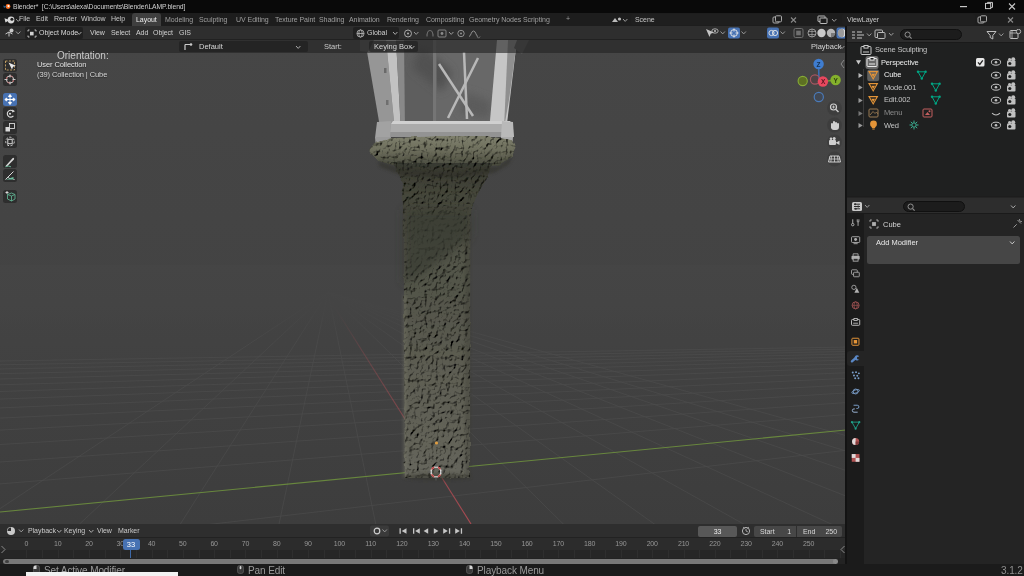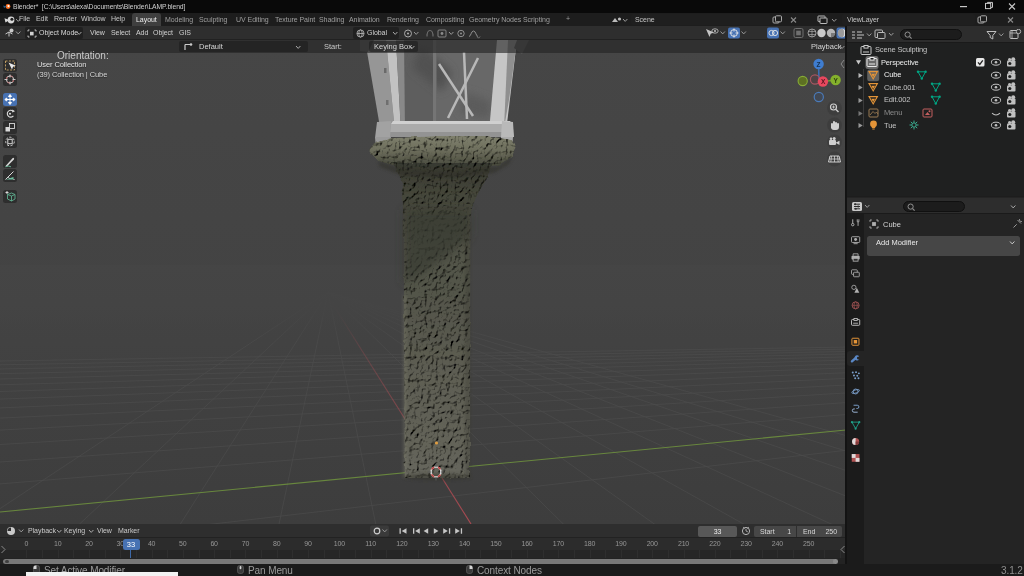--- a/index.html
+++ b/index.html
@@ -641,21 +641,21 @@
           <path d="M85 2.8 h7.6 l-3.8 6.8 z" fill="none" stroke="#00a583" stroke-width="1"></path>
           <circle cx="85" cy="2.8" r="1.2" fill="#00a583"></circle>
           <circle cx="92.6" cy="2.8" r="1.2" fill="#00a583"></circle>
           <circle cx="88.8" cy="9.6" r="1.2" fill="#00a583"></circle>
           <ellipse cx="149" cy="6.2" rx="4.6" ry="3" fill="none" stroke="#c0c0c0" stroke-width="1"></ellipse>
           <circle cx="149" cy="6.2" r="1.3" fill="#c0c0c0"></circle>
           <rect x="160" y="4.5" width="8.5" height="6" rx="1" fill="#c0c0c0"></rect>
           <circle cx="162.6" cy="3.5" r="1.6" fill="#c0c0c0"></circle>
           <circle cx="166.2" cy="3.3" r="2" fill="#c0c0c0"></circle>
           <circle cx="162.8" cy="7.5" r="1.6" fill="#1f2020"></circle>
-        </svg><div class="abs" style="left:37px;top:1.5px">Cube.001</div></div>
+        </svg><div class="abs" style="left:37px;top:1.5px">Mode.001</div></div>
 <div class="orow" style="top:67.9px"><svg width="177" height="13" viewBox="0 0 177 13">
           <path d="M11.5 4 l4.2 2.5 l-4.2 2.5 z" fill="#9a9a9a"></path>
           <path d="M22 2.6 h8.4 l-4.2 7.4 z" fill="none" stroke="#e59538" stroke-width="1.1"></path>
           <path d="M24.3 4.7 h3.8 l-1.9 3.2 z" fill="#e59538"></path>
           <path d="M85 2.8 h7.6 l-3.8 6.8 z" fill="none" stroke="#00a583" stroke-width="1"></path>
           <circle cx="85" cy="2.8" r="1.2" fill="#00a583"></circle>
           <circle cx="92.6" cy="2.8" r="1.2" fill="#00a583"></circle>
           <circle cx="88.8" cy="9.6" r="1.2" fill="#00a583"></circle>
           <ellipse cx="149" cy="6.2" rx="4.6" ry="3" fill="none" stroke="#c0c0c0" stroke-width="1"></ellipse>
           <circle cx="149" cy="6.2" r="1.3" fill="#c0c0c0"></circle>
@@ -684,21 +684,21 @@
           <circle cx="67" cy="6" r="2.2" fill="none" stroke="#3dbc9c" stroke-width="1"></circle>
           <g stroke="#3dbc9c" stroke-width="0.9">
             <path d="M67 1.5 v1.8 M67 8.7 v1.8 M62.5 6 h1.8 M69.7 6 h1.8 M63.8 2.8 l1.3 1.3 M68.9 7.9 l1.3 1.3 M70.2 2.8 l-1.3 1.3 M65.1 7.9 l-1.3 1.3"></path>
           </g>
           <ellipse cx="149" cy="6.2" rx="4.6" ry="3" fill="none" stroke="#c0c0c0" stroke-width="1"></ellipse>
           <circle cx="149" cy="6.2" r="1.3" fill="#c0c0c0"></circle>
           <rect x="160" y="4.5" width="8.5" height="6" rx="1" fill="#c0c0c0"></rect>
           <circle cx="162.6" cy="3.5" r="1.6" fill="#c0c0c0"></circle>
           <circle cx="166.2" cy="3.3" r="2" fill="#c0c0c0"></circle>
           <circle cx="162.8" cy="7.5" r="1.6" fill="#1f2020"></circle>
-        </svg><div class="abs" style="left:37px;top:1.5px">Tue</div></div>
+        </svg><div class="abs" style="left:37px;top:1.5px">Wed</div></div>
 </div>
 <div id="props" class="abs">
 <div id="proph">
 <svg class="abs" style="left:4px;top:3px" width="24" height="11" viewBox="0 0 24 11">
           <rect x="1" y="1" width="10" height="9" rx="1.5" fill="#c9c9c9"></rect>
           <path d="M3 3.2 h6 M3 5.5 h6 M3 7.8 h6" stroke="#2d2d2d" stroke-width="1"></path>
           <circle cx="4.2" cy="3.2" r="1" fill="#2d2d2d"></circle>
           <circle cx="7.2" cy="5.5" r="1" fill="#2d2d2d"></circle>
           <circle cx="4.8" cy="7.8" r="1" fill="#2d2d2d"></circle>
           <path d="M14 4 l2.2 2.4 l2.2 -2.4" stroke="#999" stroke-width="1" fill="none"></path>
@@ -792,39 +792,39 @@
         </g>
       </svg>
 <svg class="abs" style="left:22px;top:22px" width="10" height="10" viewBox="0 0 10 10">
         <path d="M1 2.8 v-1.8 h1.8 M7.2 1 h1.8 v1.8 M9 7.2 v1.8 h-1.8 M2.8 9 h-1.8 v-1.8" stroke="#b0b0b0" stroke-width="0.9" fill="none"></path>
         <rect x="3.1" y="3.1" width="3.8" height="3.8" fill="#b0b0b0"></rect>
       </svg>
 <div class="abs" style="left:36px;top:23px;font-size:7.5px;color:#d6d6d6">Cube</div>
 <svg class="abs" style="left:165px;top:22px" width="10" height="10" viewBox="0 0 10 10">
         <path d="M5.5 1 l3.5 3.5 M7.8 1.8 a1.8 1.8 0 1 1 0.4 0.4 z M1.5 8.5 l3.2 -3.2" stroke="#9a9a9a" stroke-width="1" fill="none"></path>
       </svg>
-<div class="abs" style="left:20px;top:39px;width:153px;height:20px;background:#464646;border-radius:2.5px;font-size:7.5px;color:#e8e8e8">
+<div class="abs" style="left:20px;top:39px;width:153px;height:28px;background:#464646;border-radius:2.5px;font-size:7.5px;color:#e8e8e8">
         <span style="position:absolute;left:9px;top:1.5px">Add Modifier</span>
       </div>
 <svg class="abs" style="left:162px;top:43px" width="9" height="8">
         <path d="M1 1.5 l2.2 2.4 l2.2 -2.4" stroke="#ccc" stroke-width="1" fill="none"></path>
       </svg>
 </div>
 <div id="status" class="abs">
 <svg class="abs" style="left:33px;top:0.5px" width="7" height="9" viewBox="0 0 8 10">
         <rect x="0.5" y="0.5" width="7" height="9" rx="2.4" fill="#3a3a3a" stroke="#6a6a6a" stroke-width="0.7"></rect>
         <path d="M0.5 4.5 v-1.6 a2.4 2.4 0 0 1 2.4 -2.4 h1.1 v4 z" fill="#d5d5d5"></path>
       </svg>
 <div class="abs" style="left:44px;top:0.5px">Set Active Modifier</div>
 <svg class="abs" style="left:237px;top:0.5px" width="7" height="9" viewBox="0 0 8 10">
         <rect x="0.5" y="0.5" width="7" height="9" rx="2.4" fill="#3a3a3a" stroke="#6a6a6a" stroke-width="0.7"></rect>
         <rect x="3" y="1" width="2" height="3.6" rx="1" fill="#d5d5d5"></rect>
       </svg>
-<div class="abs" style="left:248px;top:0.5px">Pan Menu</div>
+<div class="abs" style="left:248px;top:0.5px">Pan Edit</div>
 <svg class="abs" style="left:466px;top:0.5px" width="7" height="9" viewBox="0 0 8 10">
         <rect x="0.5" y="0.5" width="7" height="9" rx="2.4" fill="#3a3a3a" stroke="#6a6a6a" stroke-width="0.7"></rect>
         <path d="M7.5 4.5 v-1.6 a2.4 2.4 0 0 0 -2.4 -2.4 h-1.1 v4 z" fill="#d5d5d5"></path>
       </svg>
-<div class="abs" style="left:477px;top:0.5px">Context Nodes</div>
+<div class="abs" style="left:477px;top:0.5px">Playback Menu</div>
 <div class="abs" style="left:1001px;top:1px;color:#8f8f8f">3.1.2</div>
 <div class="abs" style="left:26px;top:8px;width:152px;height:4px;background:#f2f2f2"></div>
 </div>
 <div class="abs" id="rsep"></div>
 </div>
 </body></html>

